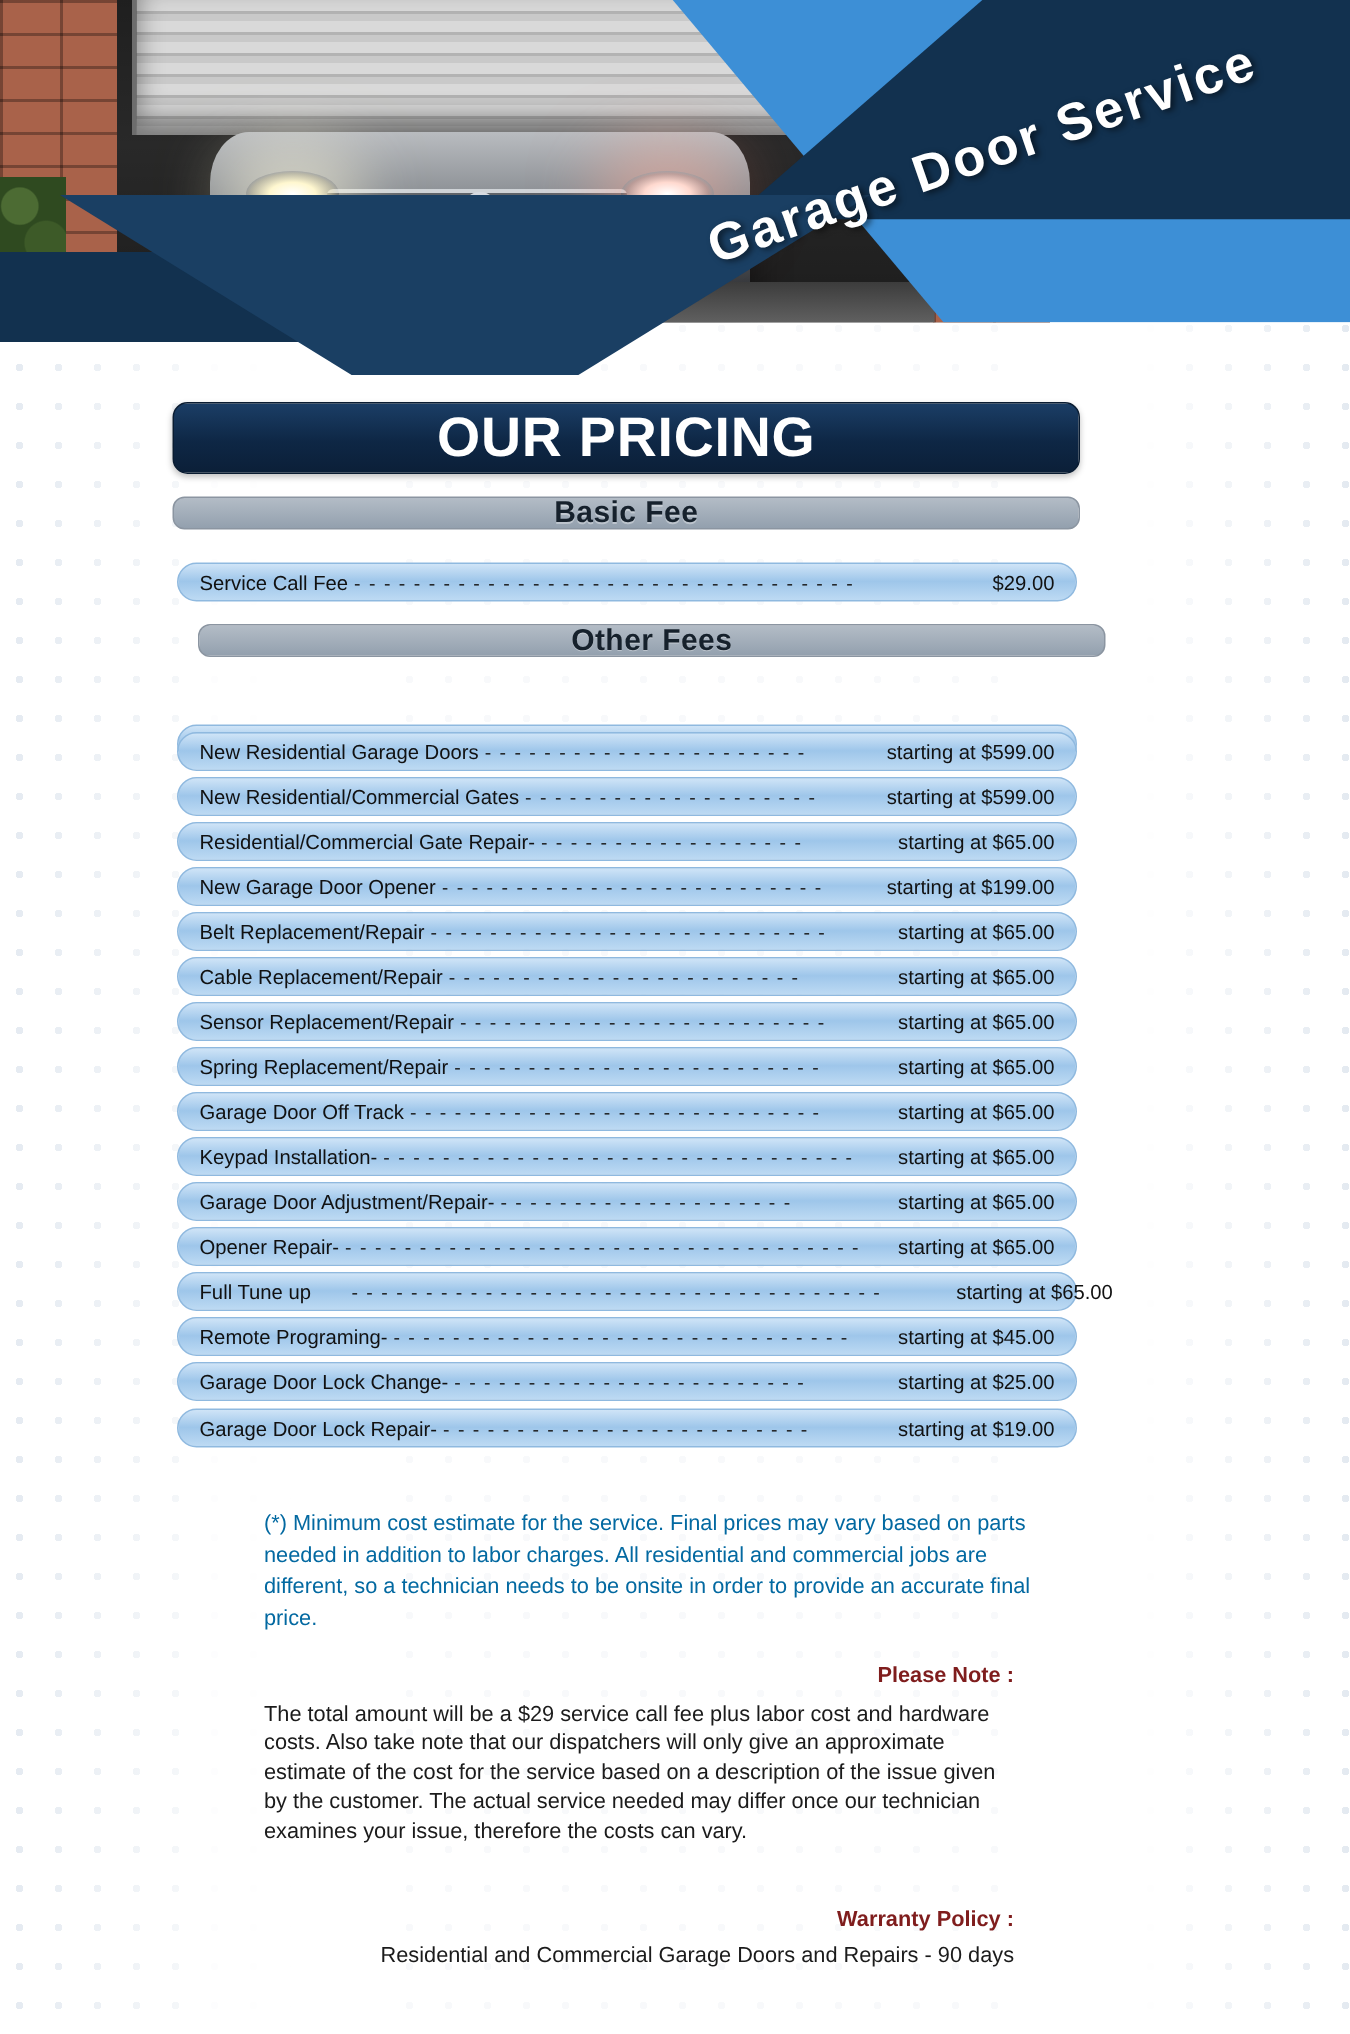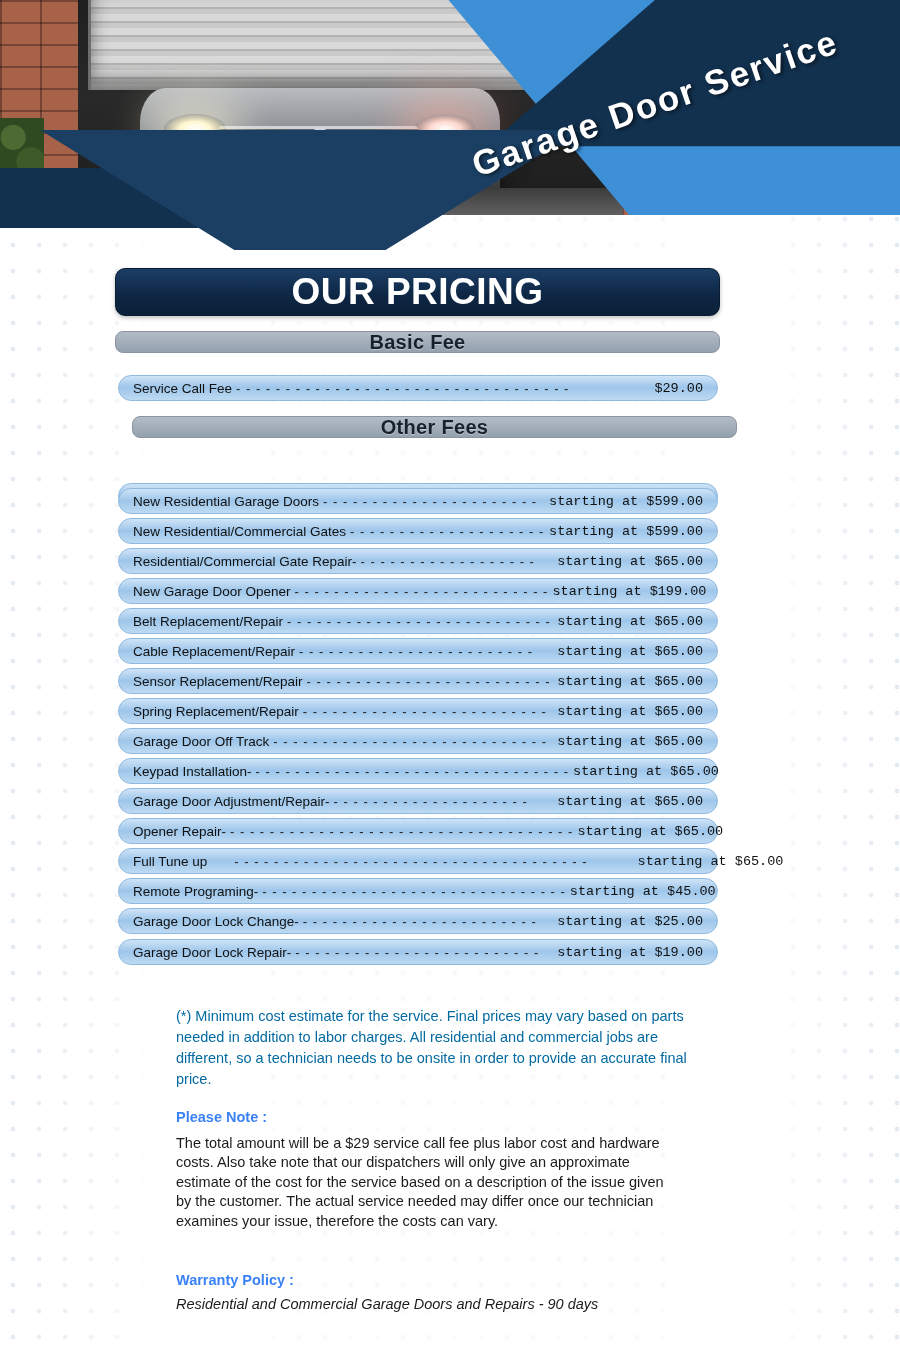--- a/index.html
+++ b/index.html
@@ -172,40 +172,40 @@
     font-size:13.5px; color:#111;
   }
   .row .label { white-space:nowrap; }
   .row .dots {
     flex:0 0 auto;
     overflow:hidden; white-space:nowrap;
     color:#1b1b1b; letter-spacing:1px; margin:0 4px;
     font-size:13px;
   }
   .row .spacer { flex:1 1 auto; }
-  .row .price { white-space:nowrap; text-align:right;font-family:Liberation Mono, monospace; }
+  .row .price { white-space:nowrap; text-align:right; }
 
   
   .note-a {
     position:absolute; left:176px; top:1006px; width:520px;
     font-size:14.5px; line-height:21px; color:#0369a1;
   }
   .note-title {
-    color:#3b82f6; font-weight:bold; font-size:14.5px; text-align:left;
+    color:#7f1d1d; font-weight:bold; font-size:14.5px; text-align:right;
   }
   .note-b {
     position:absolute; left:176px; top:1108px; width:500px;
     font-size:14.5px; line-height:19.5px; color:#1b1b1b;
   }
   .note-b p { margin:6px 0 0 0; }
   .warranty {
     position:absolute; left:176px; top:1270px; width:500px;
     font-size:14.5px; line-height:20px; color:#1b1b1b; text-align:center;
   }
-  .warranty .body { text-align:left; margin-top:4px;font-style:italic; }
+  .warranty .body { text-align:right; margin-top:4px; }
 </style>
 </head>
 <body>
 
 <div class="bg-dots"></div>
 <div class="bg-fade-center"></div>
 <div class="bg-fade-left"></div>
 <div class="bg-fade-right"></div>
 
 <div class="hero">

